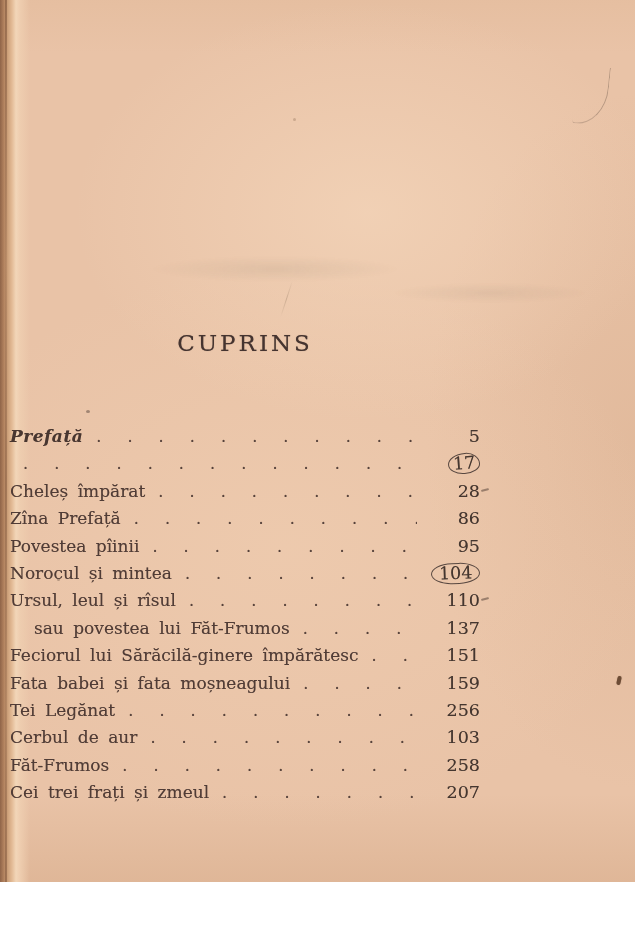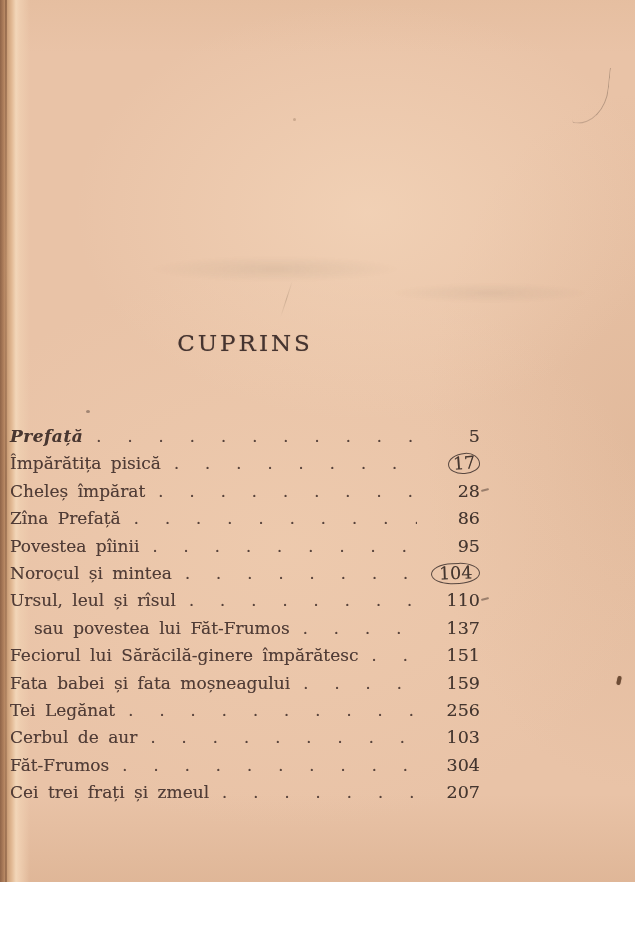--- a/index.html
+++ b/index.html
@@ -182,21 +182,20 @@
   <div class="content">
     <div class="book-title">CUPRINS</div>
 
     <div class="toc">
         <div class="toc-line">
           <span class="toc-label italic">Prefață</span>
           <span class="dots">. . . . . . . . . . . . . . . . . . . . . . . .</span>
           <span class="pagenum">5</span>
         </div>
         <div class="toc-line">
-          <span class="toc-label">Împărătița pisică</span>
           <span class="dots">. . . . . . . . . . . . . . . . . . . . . . . .</span>
           <span class="pagenum"><span class="circled circle">17</span></span>
         </div>
         <div class="toc-line">
           <span class="toc-label">Cheleș împărat</span>
           <span class="dots">. . . . . . . . . . . . . . . . . . . . . . . .</span>
           <span class="pagenum">28<span class="ink-flick"></span></span>
         </div>
         <div class="toc-line">
           <span class="toc-label">Zîna Prefață</span>
@@ -239,21 +238,21 @@
           <span class="pagenum">256</span>
         </div>
         <div class="toc-line">
           <span class="toc-label">Cerbul de aur</span>
           <span class="dots">. . . . . . . . . . . . . . . . . . . . . . . .</span>
           <span class="pagenum">103</span>
         </div>
         <div class="toc-line">
           <span class="toc-label">Făt-Frumos</span>
           <span class="dots">. . . . . . . . . . . . . . . . . . . . . . . .</span>
-          <span class="pagenum">304</span>
+          <span class="pagenum">258</span>
         </div>
         <div class="toc-line">
           <span class="toc-label">Cei trei frați și zmeul</span>
           <span class="dots">. . . . . . . . . . . . . . . . . . . . . . . .</span>
           <span class="pagenum">207</span>
         </div>
       </div>
   </div>
 </div>
 

